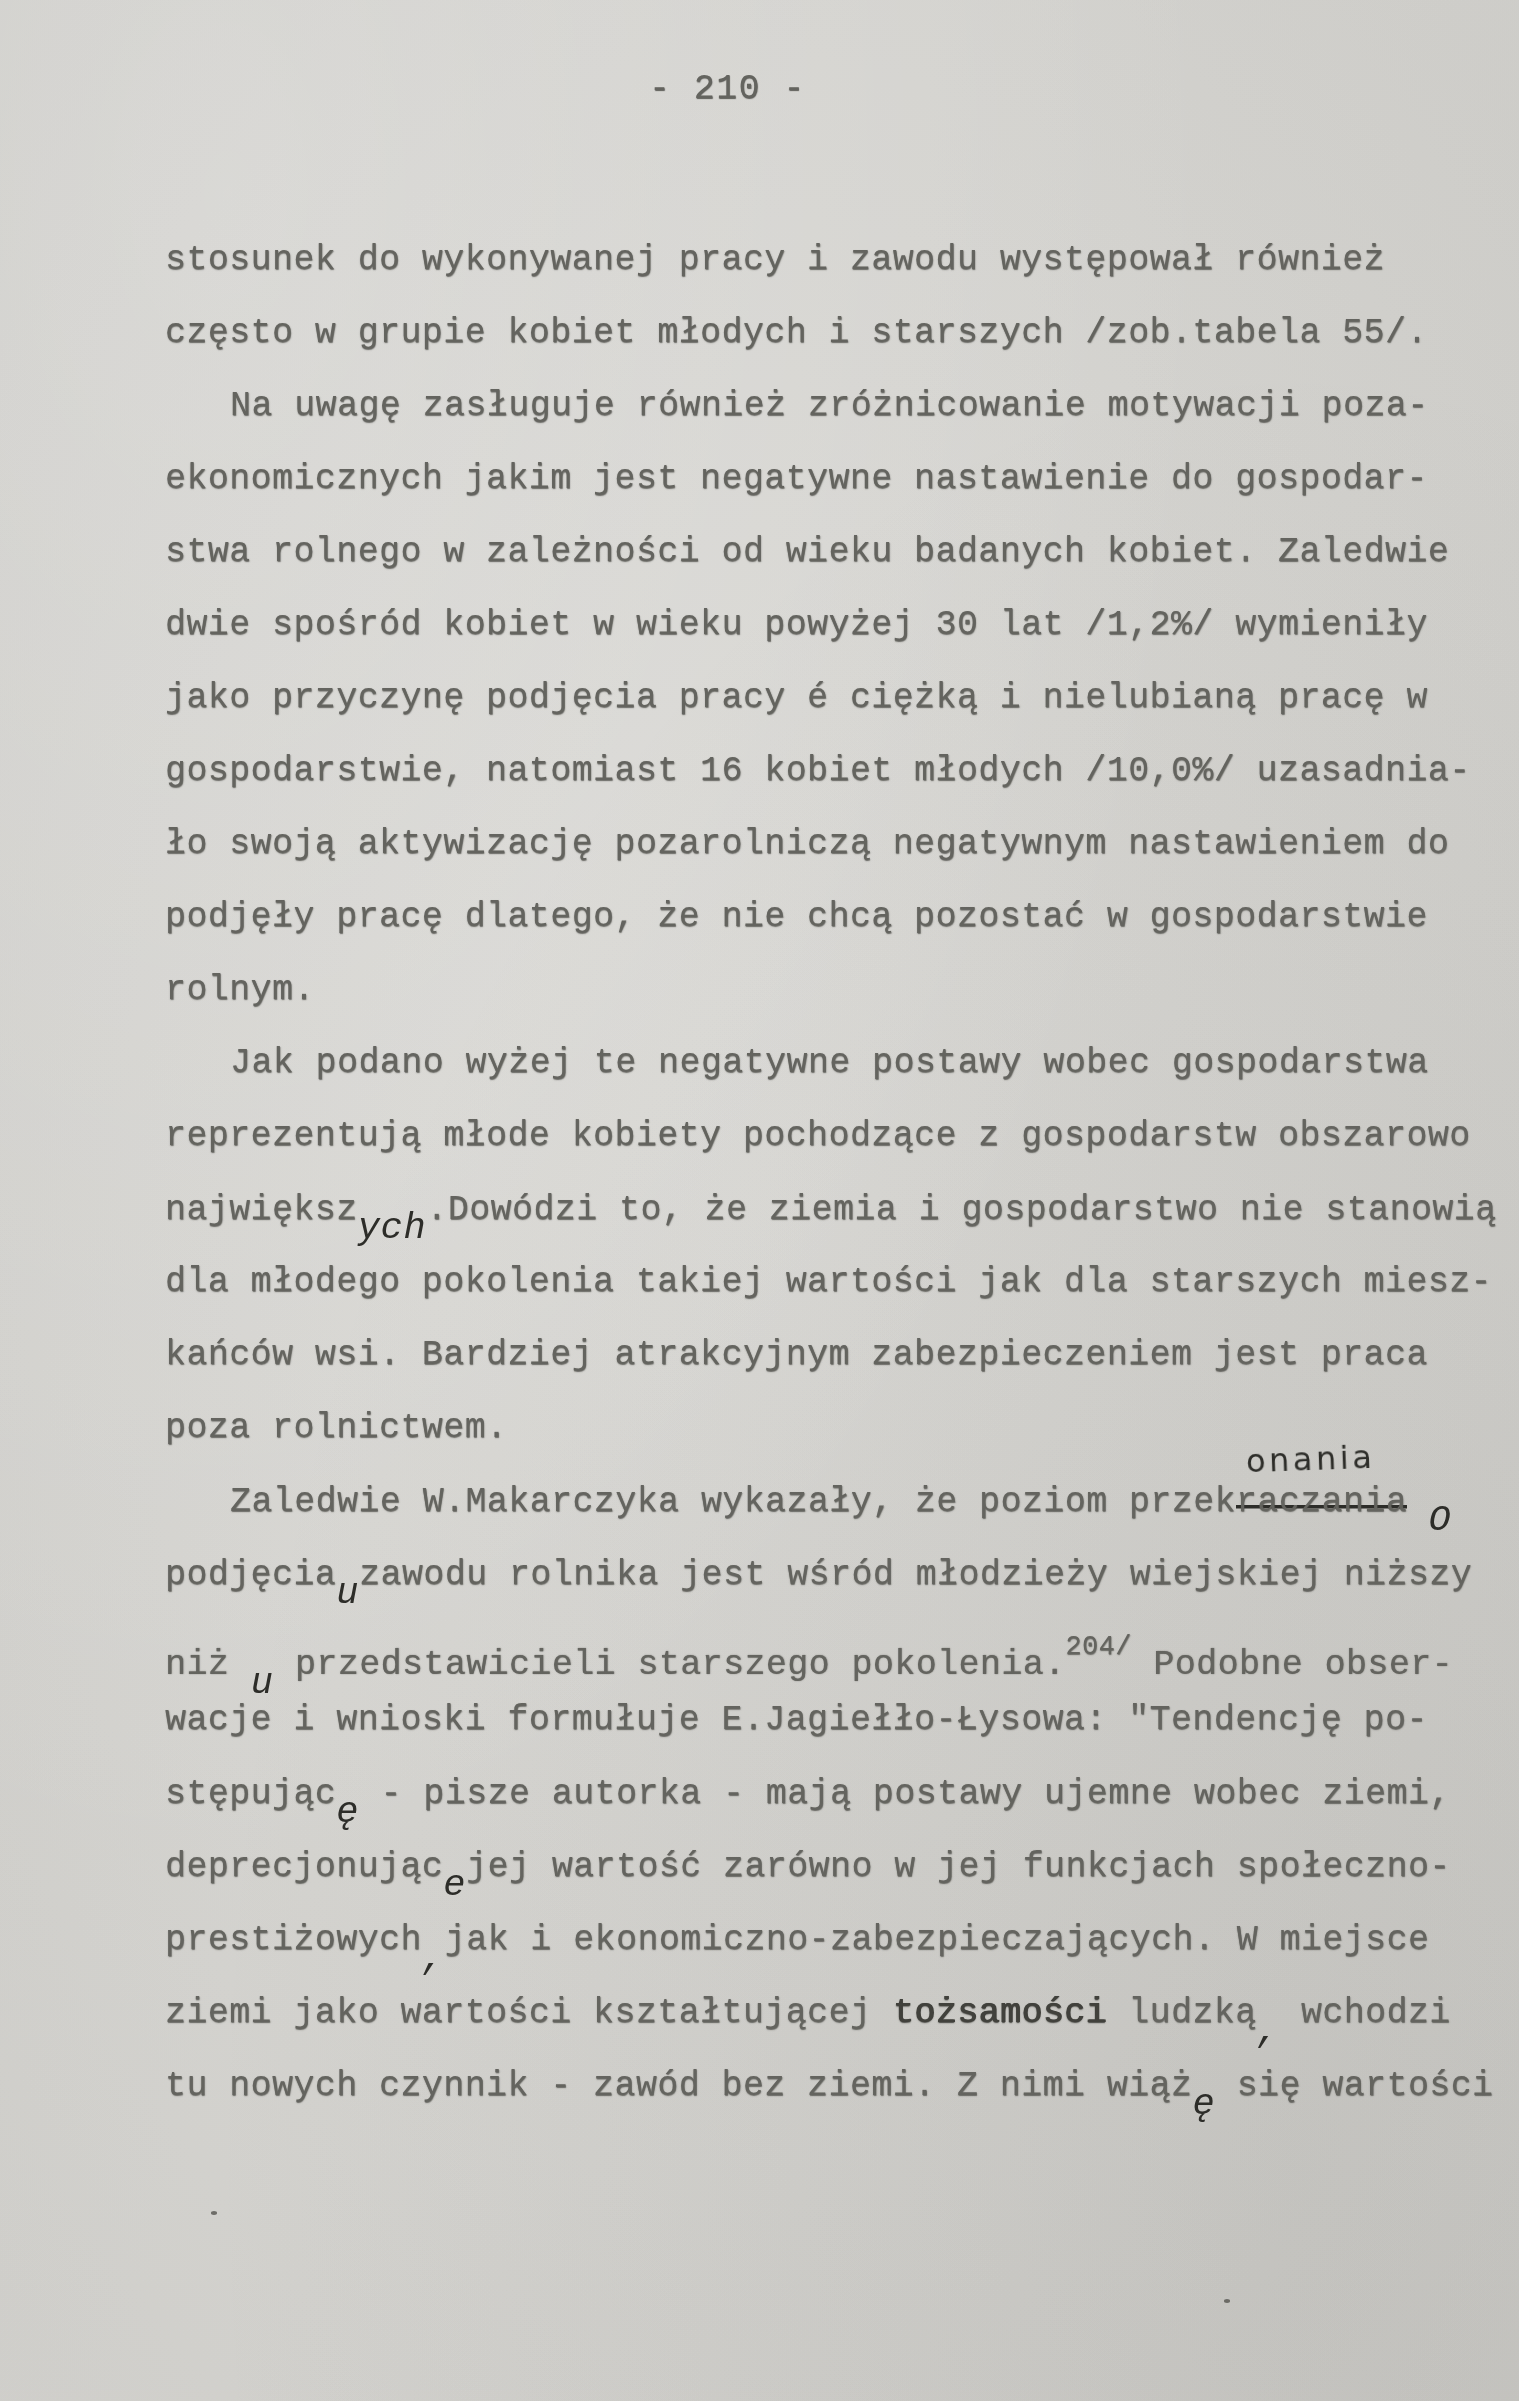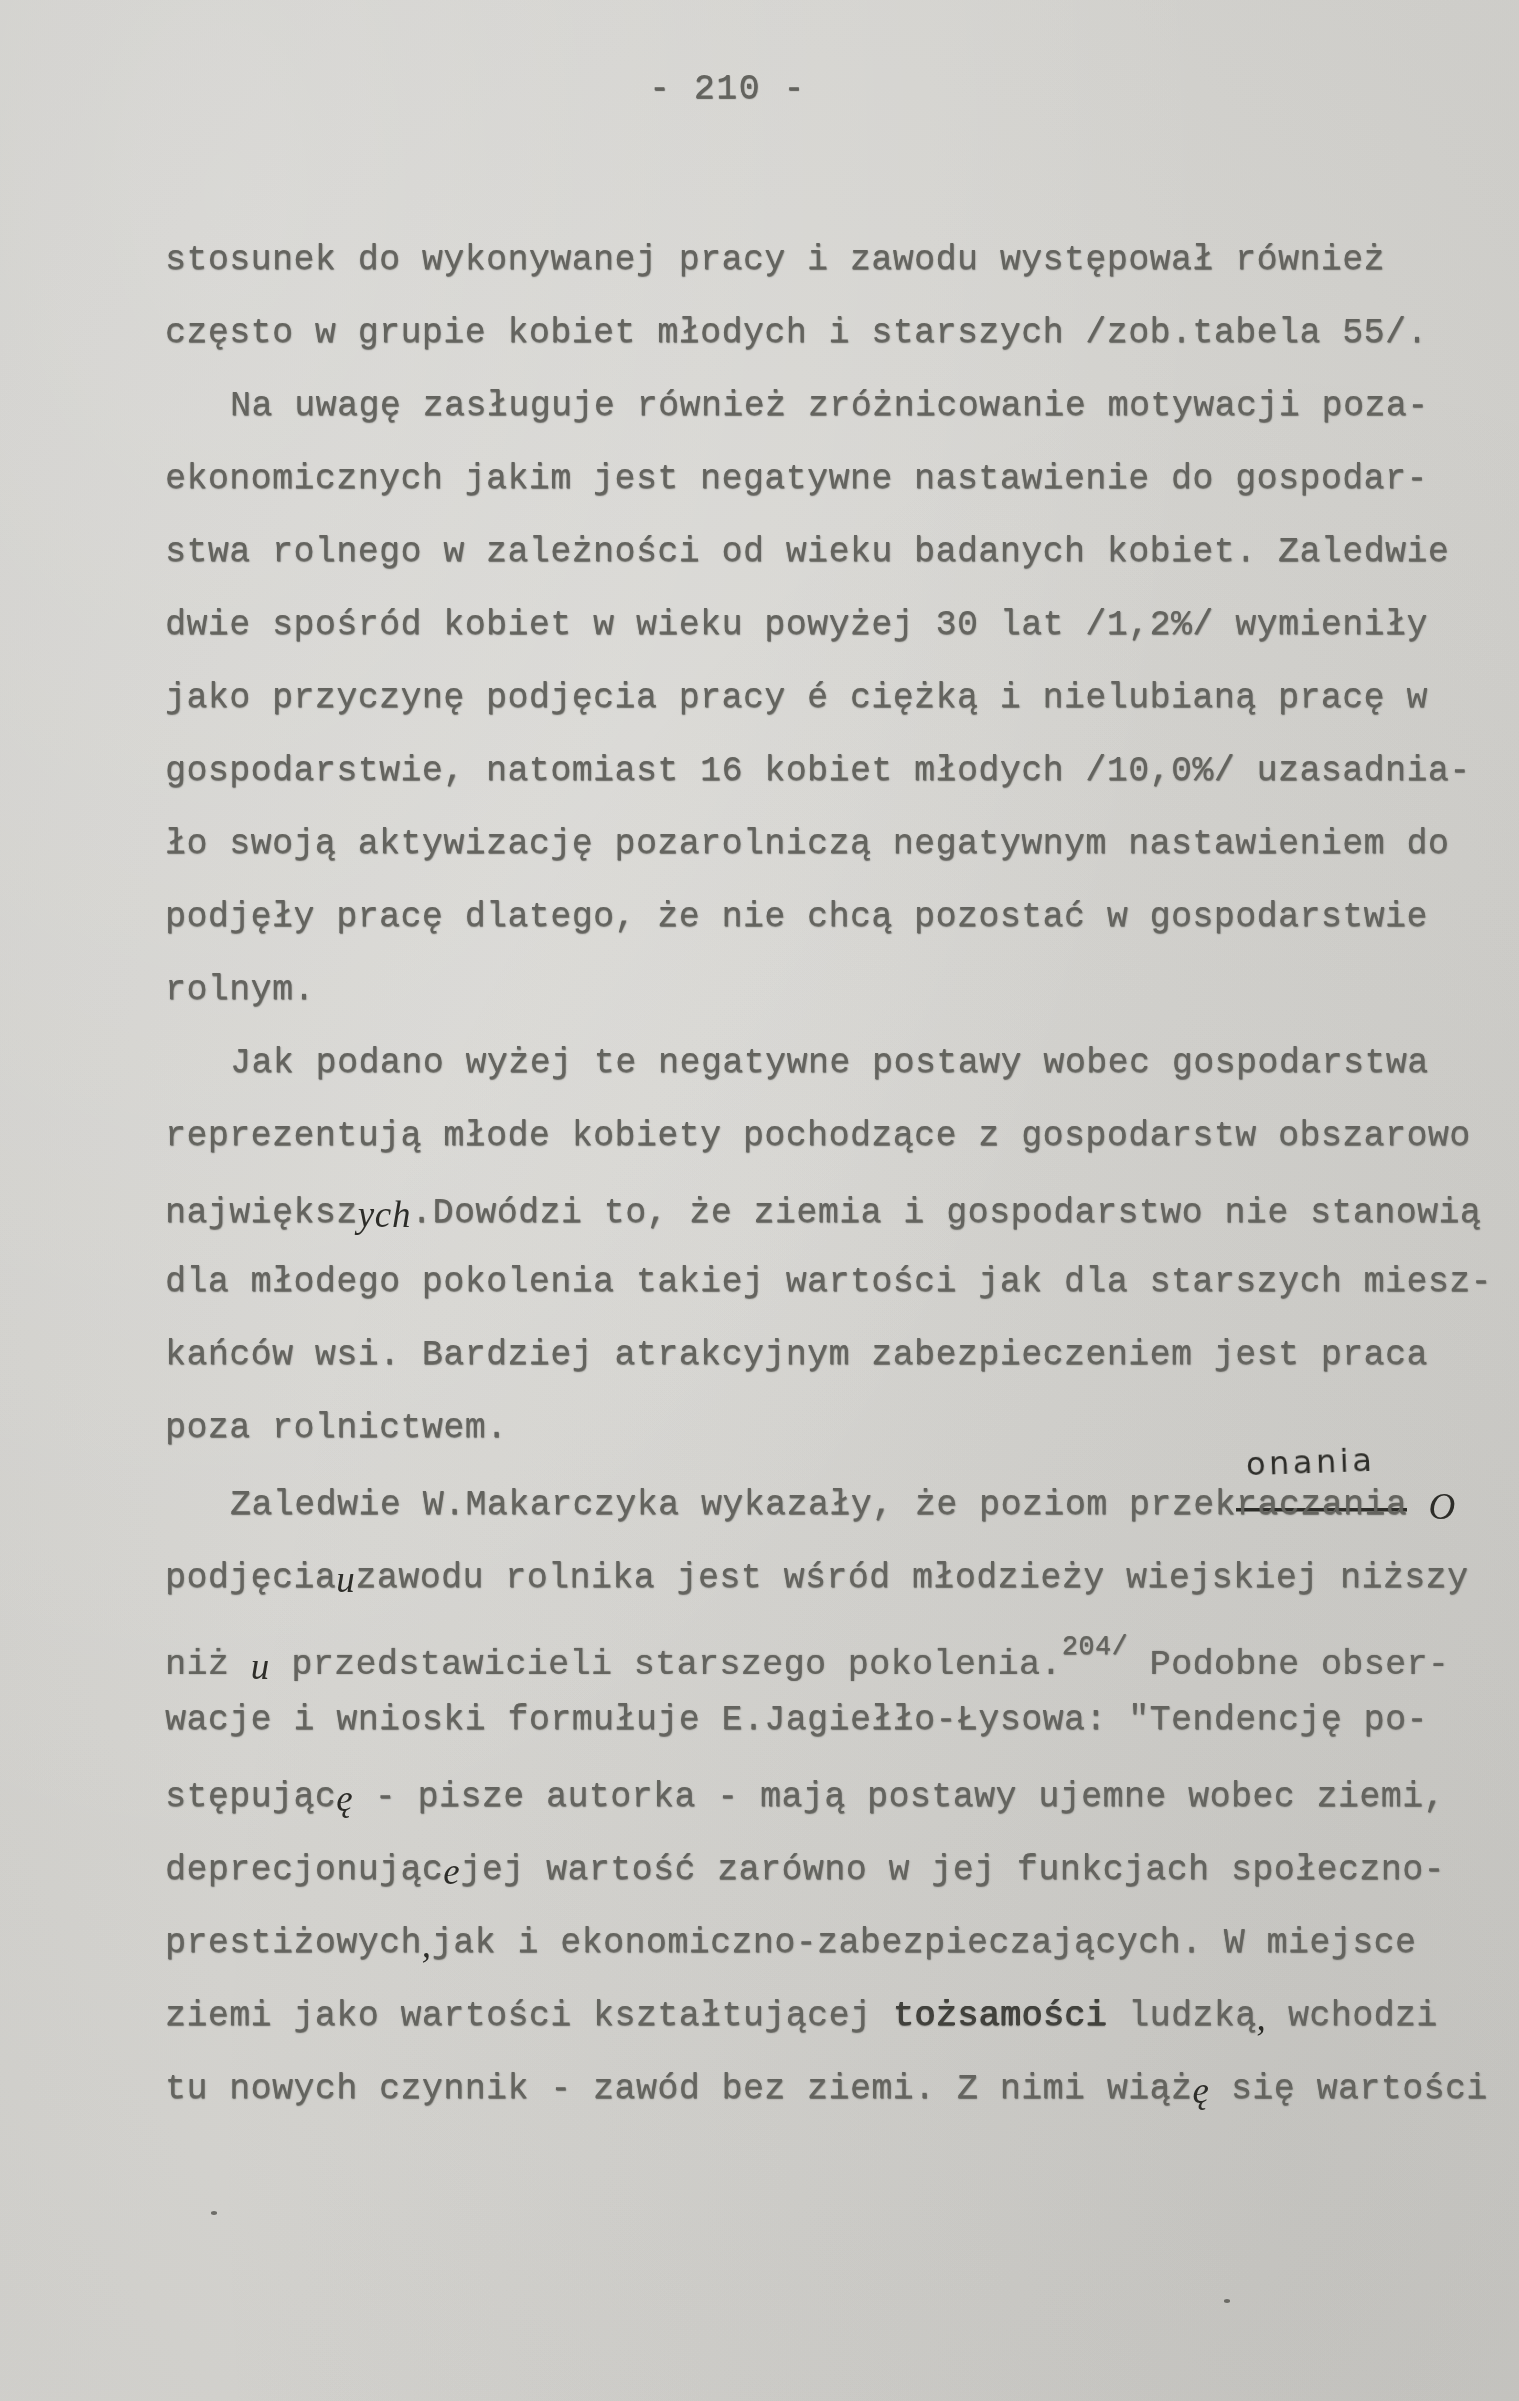--- a/index.html
+++ b/index.html
@@ -32,26 +32,26 @@
     height:73px;line-height:73px;
     font-size:35px;
     white-space:pre;
     color:var(--ink,#64645f);
     text-shadow:0.4px 0.6px 1.3px rgba(72,72,68,0.8);
     filter:blur(0.4px);
   }
   .line.indent{padding-left:65px;}
   .seg-typed{letter-spacing:0.4px;}
   .seg-hand{
-    font-family:Liberation Serif, serif;
+    font-family:Liberation Mono, monospace;
     font-style:italic;
     color:var(--hand,#2d2d29);
     text-shadow:none;
     font-size:37px;
-    position:relative;top:5px;
+    position:relative;top:19px;
     letter-spacing:0.7px;
   }
   .seg-sup{
     font-size:27px;
     vertical-align:19.7px;
     letter-spacing:0.4px;
   }
   .seg-bold{
     color:#41413c;
     font-weight:normal;

